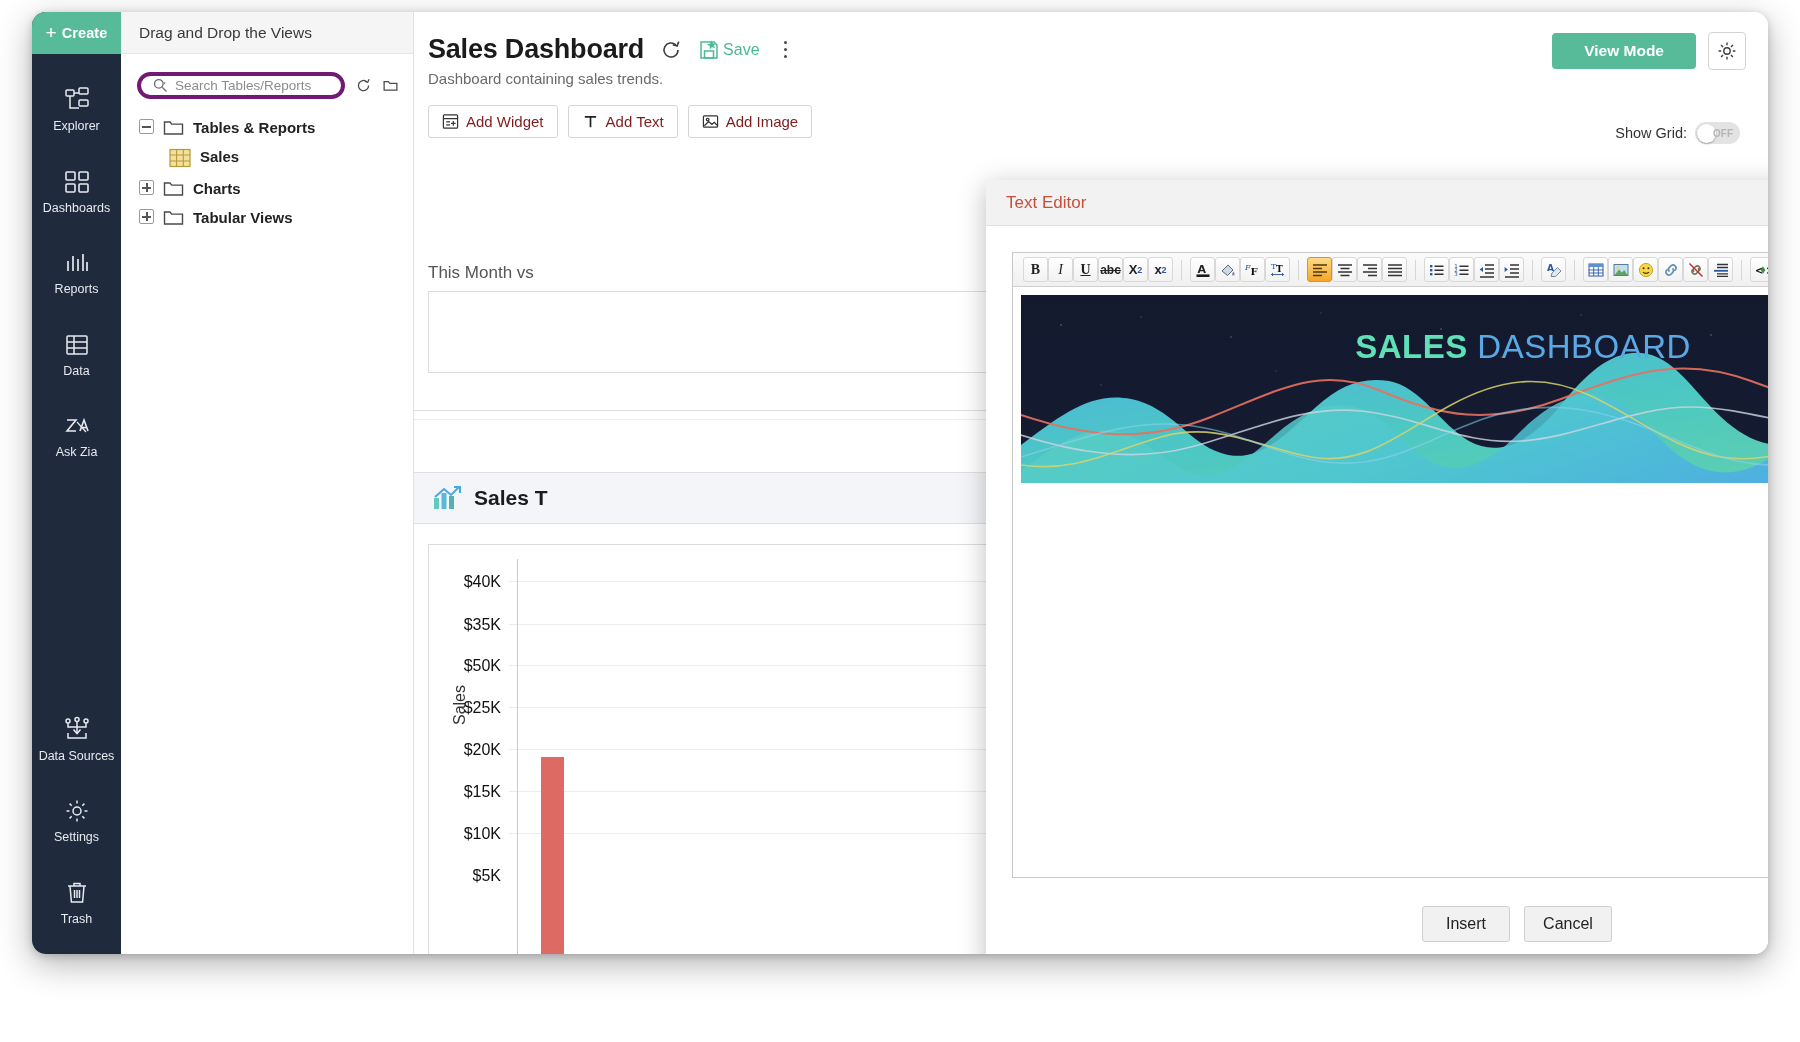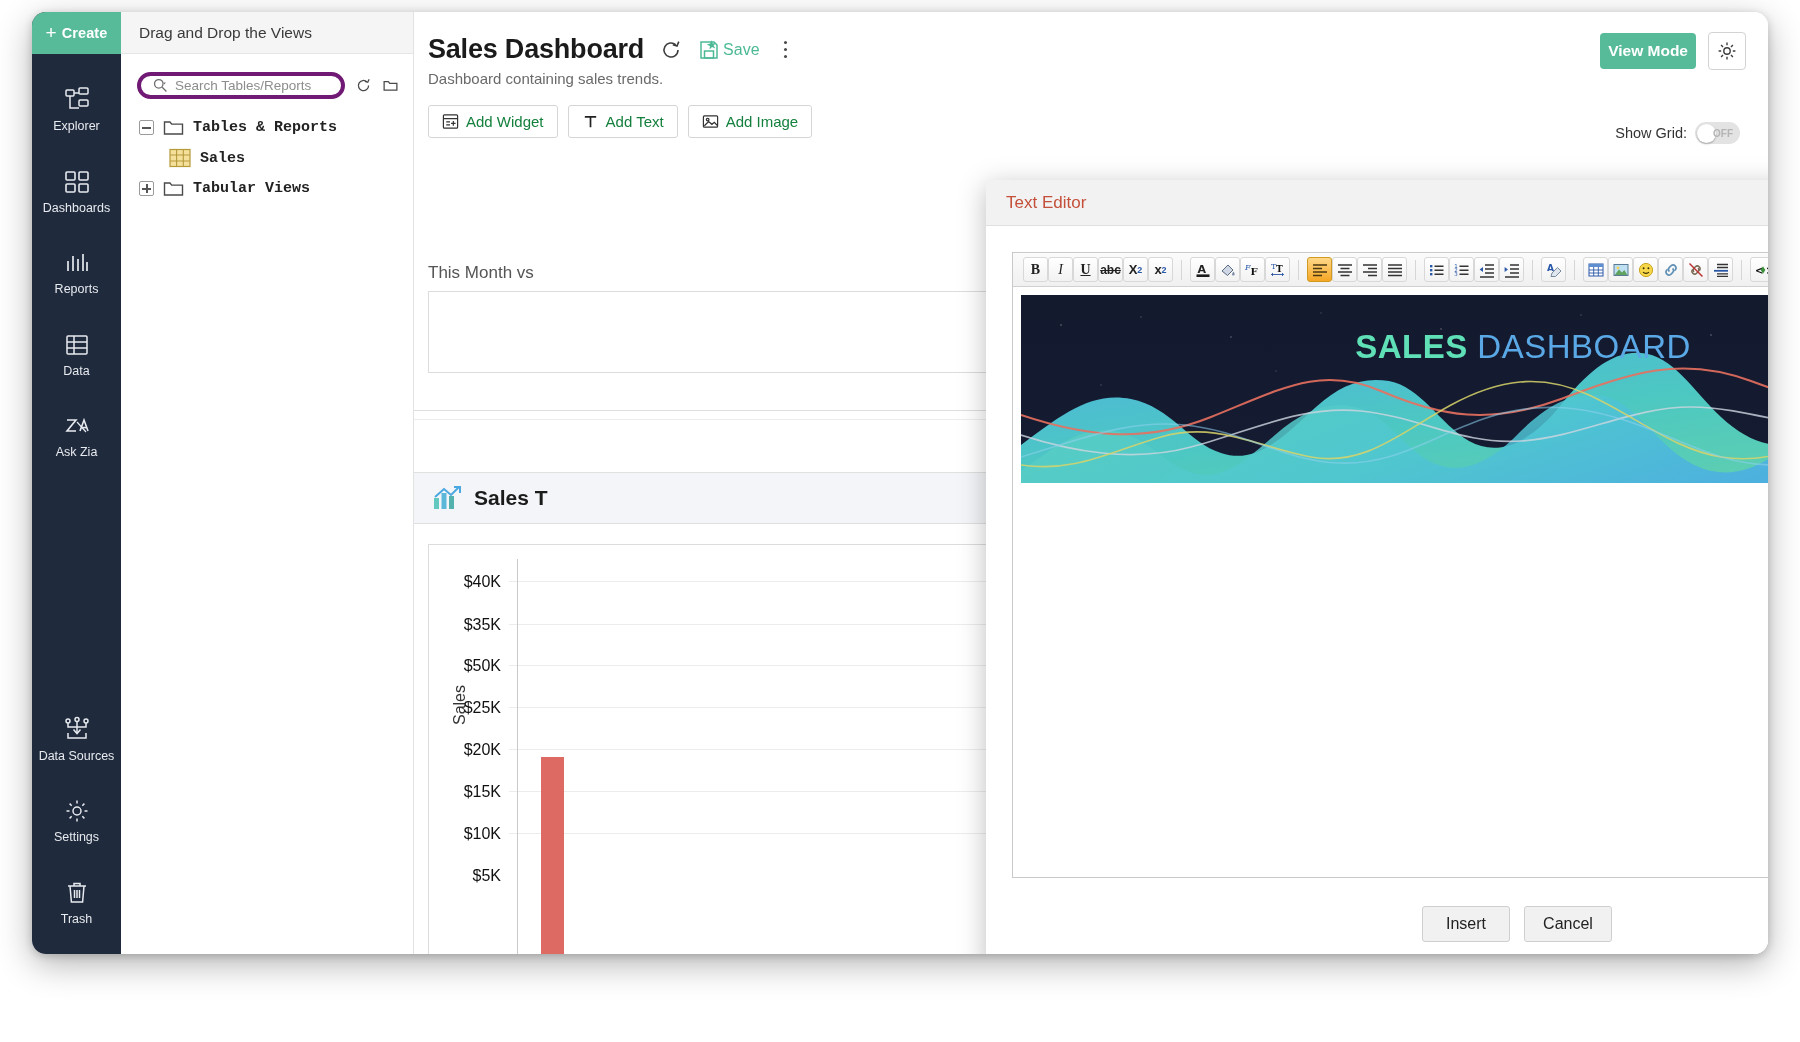--- a/index.html
+++ b/index.html
@@ -82,25 +82,24 @@
     display: flex; align-items: center; gap: 6px;
     padding: 0 10px 0 11px;
     background: #fff;
     max-width: 213px;
   }
   .search-box .ph { font-size: 13.5px; color: #8d8d8d; }
   .mini-ico { width: 17px; height: 17px; flex: 0 0 17px; }
   .mini-ico svg { width: 100%; height: 100%; display: block; }
   .tree { padding: 14px 0 0 0; }
   .tree-row {
-    display: flex; align-items: center; gap: 9px;
+    display: flex; gap: 9px;
     padding: 6px 0 6px 18px;
     cursor: pointer;
     font-size: 15px;
-    font-family: Liberation Mono, monospace;
   }
   .tree-row.child { padding-left: 48px; }
   .toggle {
     width: 15px; height: 15px; flex: 0 0 15px;
     border: 1px solid #9b9b9b; border-radius: 2px;
     position: relative; background: #fff;
   }
   .toggle::before {
     content:""; position:absolute; left:2px; right:2px; top:6px; height:1.6px;
     background:#555;
@@ -125,28 +124,28 @@
   .hdr-ico svg { width:100%;height:100%;display:block;}
   .save-wrap { display:flex; align-items:center; gap:3px; cursor:pointer;}
   .save-lbl { font-size: 16px; color: #4cb996; }
   .kebab { display:flex; flex-direction:column; gap:3.5px; align-items:center; padding: 0 8px; cursor:pointer;}
   .kebab i { width:3.5px; height:3.5px; background:#4a4a4a; border-radius:50%; display:block;}
   .dash-sub { font-size: 15px; color: #6a6a6a; margin-top: 5px;}
   .tool-row { display:flex; gap: 10px; margin-top: 18px; }
   .tool-btn {
     height: 33px; border:1px solid #d5d5d5; border-radius:3px; background:#fff;
     display:flex; align-items:center; gap:7px; padding: 0 13px;
-    font-size: 15px; color:#15803d; cursor:pointer; font-weight:500;
+    font-size: 15px; color:#7f1d1d; cursor:pointer; font-weight:500;
   }
   .tool-btn .ti { width:17px; height:17px;}
   .tool-btn .ti svg{width:100%;height:100%;display:block;}
   .view-mode-wrap { position:absolute; right: 22px; top: 20px; display:flex; align-items:center; gap:12px;}
   .view-mode {
     background:#57bb9a; color:#fff; border-radius:4px;
-    font-size: 15.5px; font-weight:600; padding: 9px 8px; cursor:pointer;
+    font-size: 15.5px; font-weight:600; padding: 9px 32px; cursor:pointer;
   }
   .gear-btn {
     width: 38px; height: 38px; border:1px solid #d3d3d3; border-radius:4px; background:#fff;
     display:flex;align-items:center;justify-content:center; cursor:pointer;
   }
   .gear-btn svg{width:22px;height:22px;display:block;}
   .showgrid-wrap{ position:absolute; right: 28px; top: 110px; display:flex; align-items:center; gap:8px;}
   .showgrid-lbl{font-size:14.5px;color:#333;}
   .toggle-sw{
     width:45px;height:22px;border-radius:11px;background:#e3e3e3;
@@ -402,20 +401,29 @@
           <div class="tree-row child">
             <span class="sales-ico">
               <svg viewBox="0 0 22 20">
                 <rect x="1" y="1.5" width="20" height="17" fill="#f4e09a" stroke="#b59a3c" stroke-width="1.2"></rect>
                 <path d="M1 7H21M1 13H21M7.6 1.5V18.5M14.3 1.5V18.5" stroke="#b59a3c" stroke-width="1.1"></path>
               </svg>
             </span>
             <span class="tree-label thin">Sales</span>
           </div>
 
+          <div class="tree-row">
+            <span class="toggle plus"></span>
+            <span class="folder-ico">
+              <svg viewBox="0 0 21 17" fill="none" stroke="#4a4a4a" stroke-width="1.4">
+                <path d="M1.5 15 V3 h5.5 l1.7 2.1 H19.5 V15 z"></path>
+              </svg>
+            </span>
+            <span class="tree-label">Charts</span>
+          </div>
 
 
           <div class="tree-row">
             <span class="toggle plus"></span>
             <span class="folder-ico">
               <svg viewBox="0 0 21 17" fill="none" stroke="#4a4a4a" stroke-width="1.4">
                 <path d="M1.5 15 V3 h5.5 l1.7 2.1 H19.5 V15 z"></path>
               </svg>
             </span>
             <span class="tree-label">Tabular Views</span>

